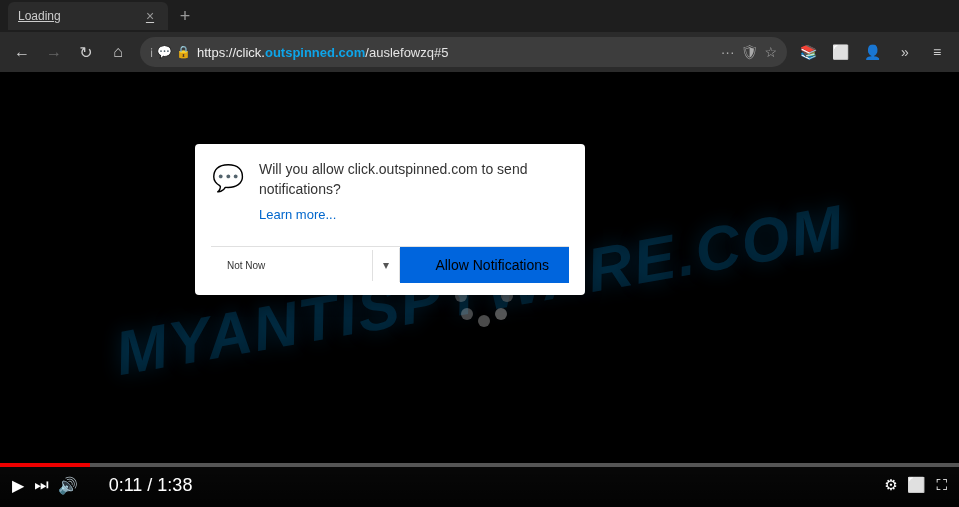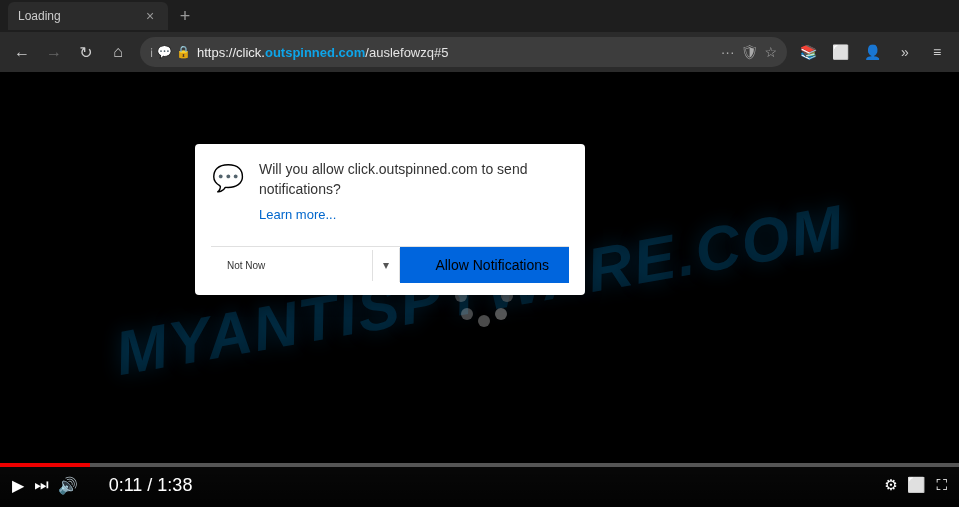--- a/index.html
+++ b/index.html
@@ -27,20 +27,21 @@
       align-items: center;
       background: #2b2b2b;
       border-radius: 6px 6px 0 0;
       padding: 0 10px;
       height: 28px;
       min-width: 160px;
       color: #ccc;
       font-size: 12px;
       gap: 6px;
       cursor: pointer;
+      text-decoration: underline;
     }
     .tab .tab-close {
       margin-left: auto;
       color: #999;
       font-size: 14px;
       cursor: pointer;
       width: 16px;
       height: 16px;
       display: flex;
       align-items: center;

